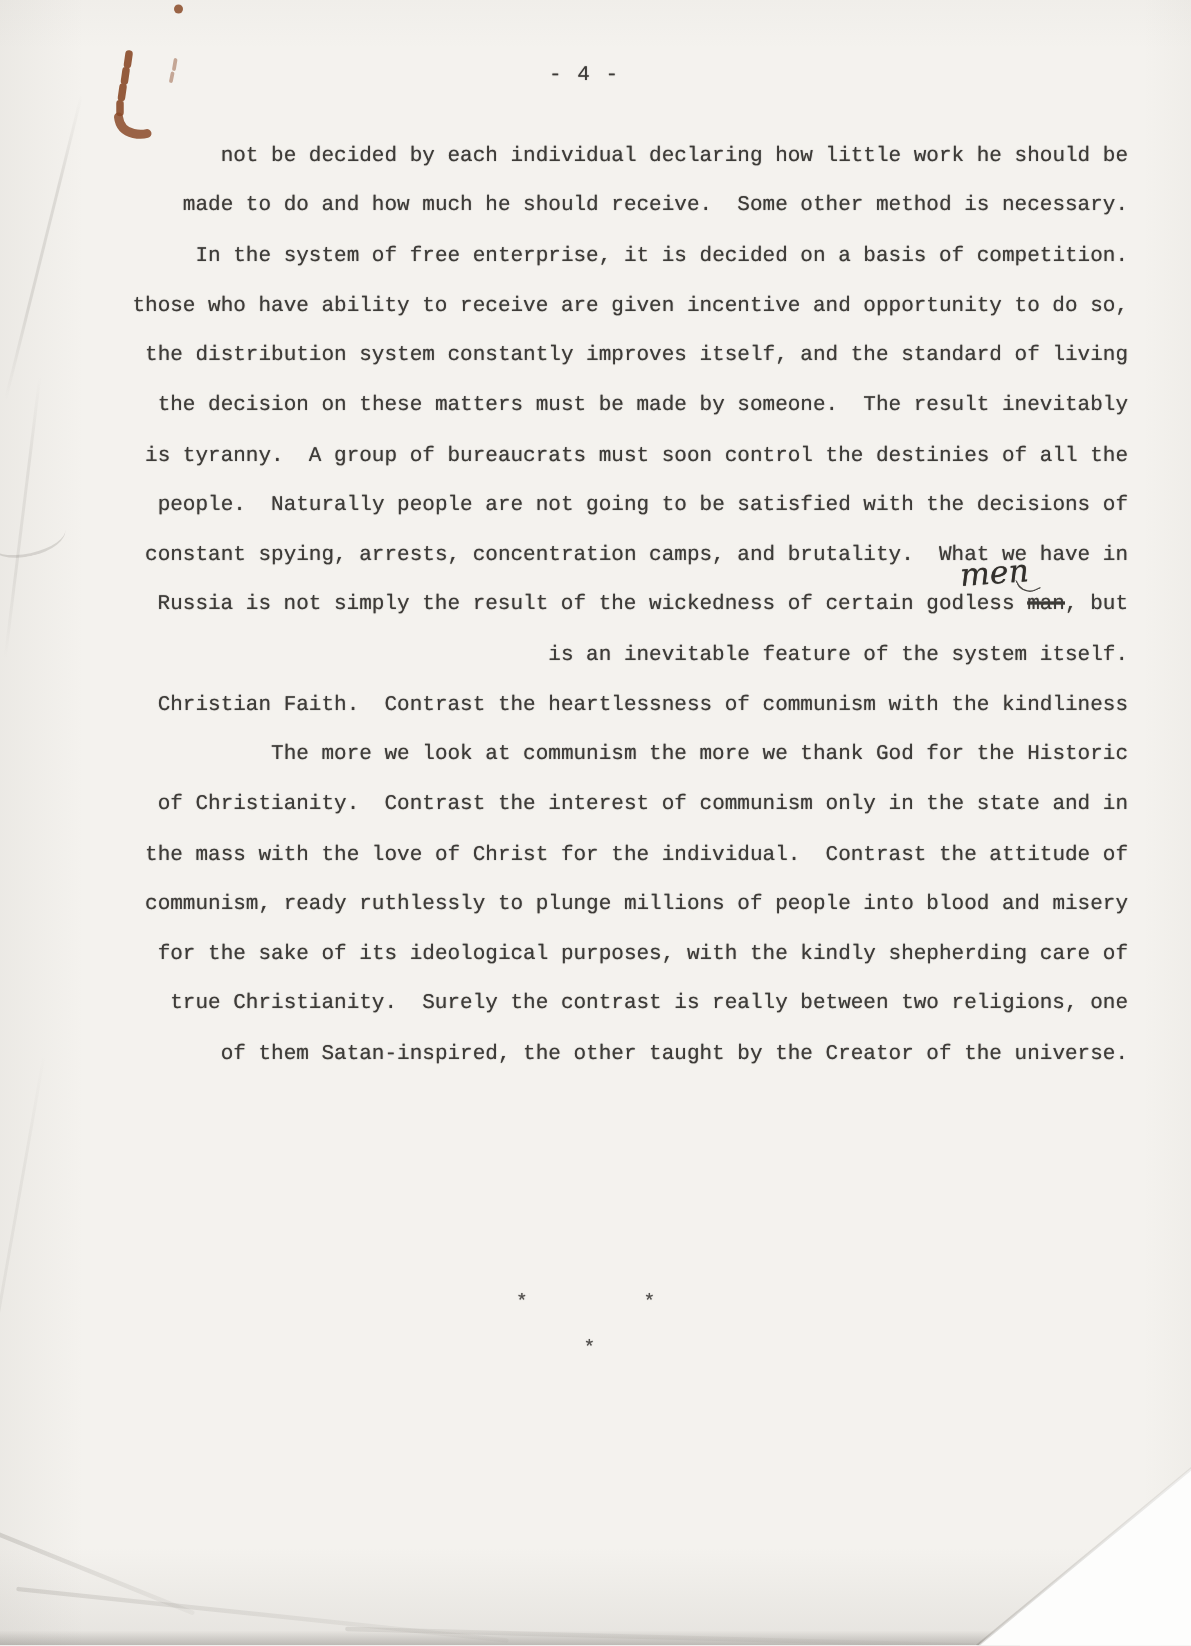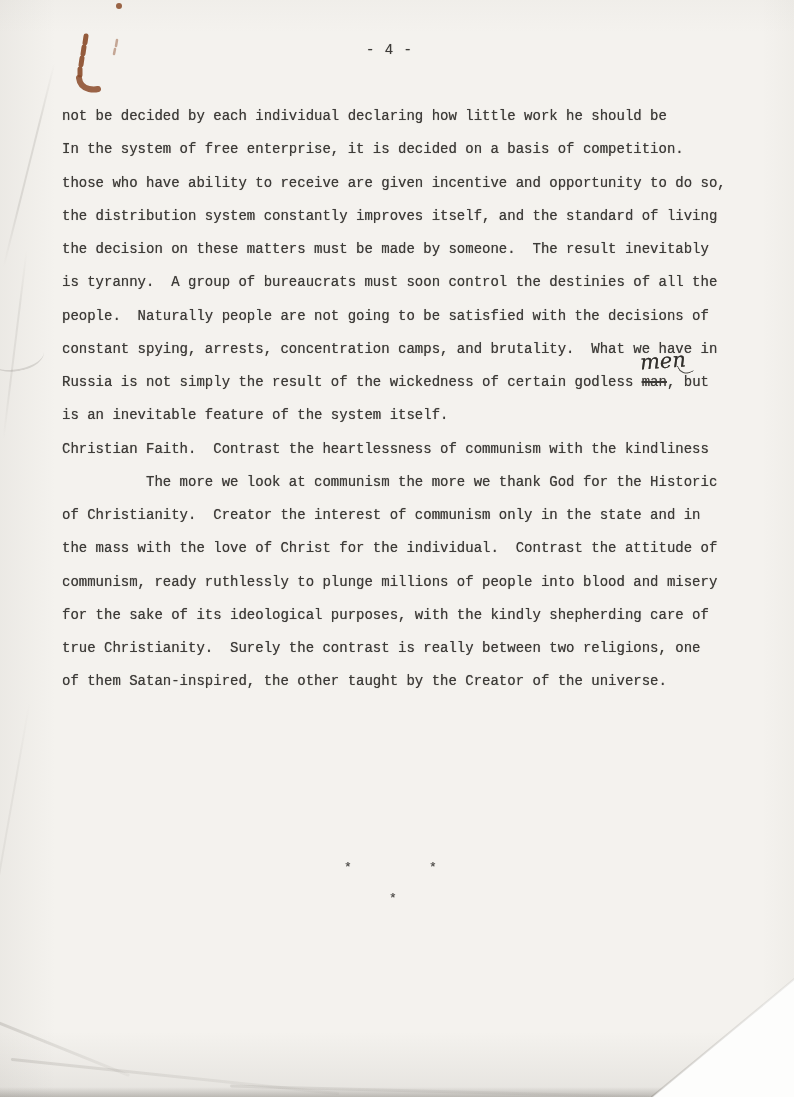--- a/index.html
+++ b/index.html
@@ -26,23 +26,24 @@
     text-shadow: 0 0 0.7px rgba(66,63,58,0.75);
   }
   .page-label {
     position: absolute;
     top: 42px;
     left: 366px;
     letter-spacing: 1px;
   }
   .body-text {
     position: absolute;
-    top: 100px;
+    top: 88px;
     left: 62px;
     width: 690px;
+    text-align: right;
   }
   .line {
     height: 33.25px;
     line-height: 33.25px;
     white-space: pre;
     position: relative;
   }
   .struck {
     text-decoration: line-through;
     text-decoration-thickness: 1.6px;
@@ -153,35 +154,36 @@
 
   <div class="crease c1"></div>
   <div class="crease c2"></div>
   <div class="crease c3"></div>
   <div class="fold-nick"></div>
 
   <div class="typed page-label">- 4 -</div>
 
   <div class="body-text">
     <div class="line typed">not be decided by each individual declaring how little work he should be</div>
+    <div class="line typed">made to do and how much he should receive.  Some other method is necessary.</div>
     <div class="line typed">In the system of free enterprise, it is decided on a basis of competition.</div>
     <div class="line typed">those who have ability to receive are given incentive and opportunity to do so,</div>
     <div class="line typed">the distribution system constantly improves itself, and the standard of living</div>
     <div class="line typed">the decision on these matters must be made by someone.  The result inevitably</div>
     <div class="line typed">is tyranny.  A group of bureaucrats must soon control the destinies of all the</div>
     <div class="line typed">people.  Naturally people are not going to be satisfied with the decisions of</div>
     <div class="line typed">constant spying, arrests, concentration camps, and brutality.  What we have in</div>
 
     <div class="line typed"><span>Russia is not simply the result of the wickedness of certain godless </span><span class="struck">man</span><span>, but</span><span class="handwritten">men</span></div>
 
     <div class="line typed">is an inevitable feature of the system itself.</div>
 
     <div class="line typed">Christian Faith.  Contrast the heartlessness of communism with the kindliness</div>
     <div class="line typed">          The more we look at communism the more we thank God for the Historic</div>
-    <div class="line typed">of Christianity.  Creator the interest of communism only in the state and in</div>
+    <div class="line typed">of Christianity.  Contrast the interest of communism only in the state and in</div>
     <div class="line typed">the mass with the love of Christ for the individual.  Contrast the attitude of</div>
     <div class="line typed">communism, ready ruthlessly to plunge millions of people into blood and misery</div>
     <div class="line typed">for the sake of its ideological purposes, with the kindly shepherding care of</div>
     <div class="line typed">true Christianity.  Surely the contrast is really between two religions, one</div>
     <div class="line typed">of them Satan-inspired, the other taught by the Creator of the universe.</div>
   </div>
 
   <span class="asterisk a1 typed">*</span>
   <span class="asterisk a2 typed">*</span>
   <span class="asterisk a3 typed">*</span>

